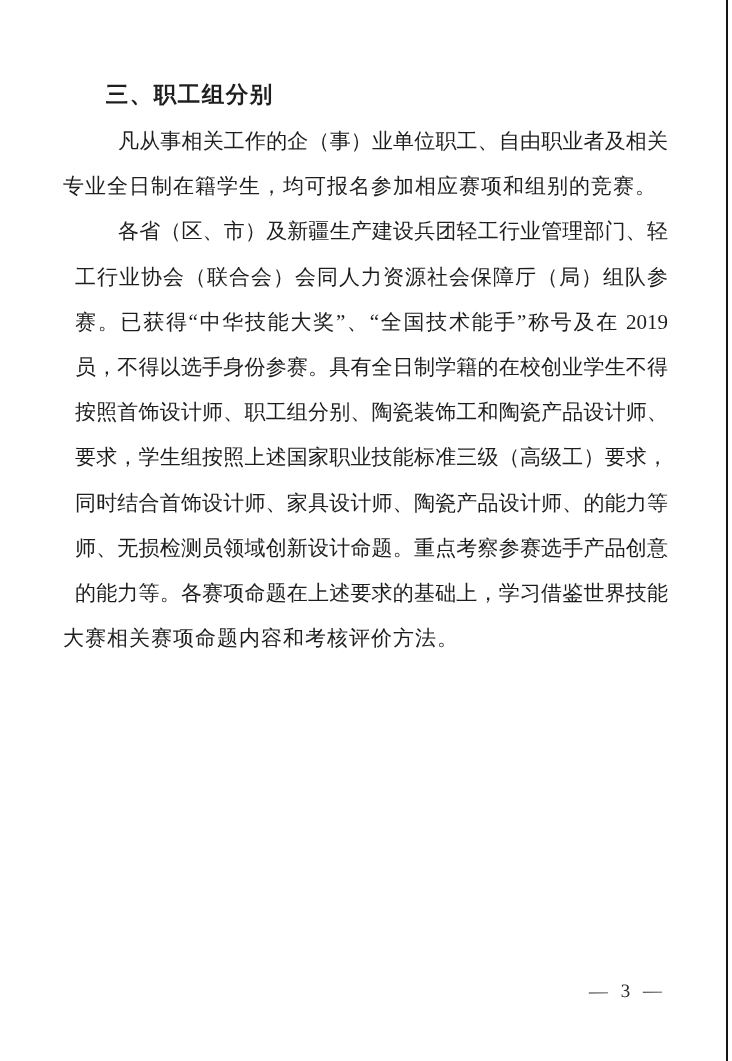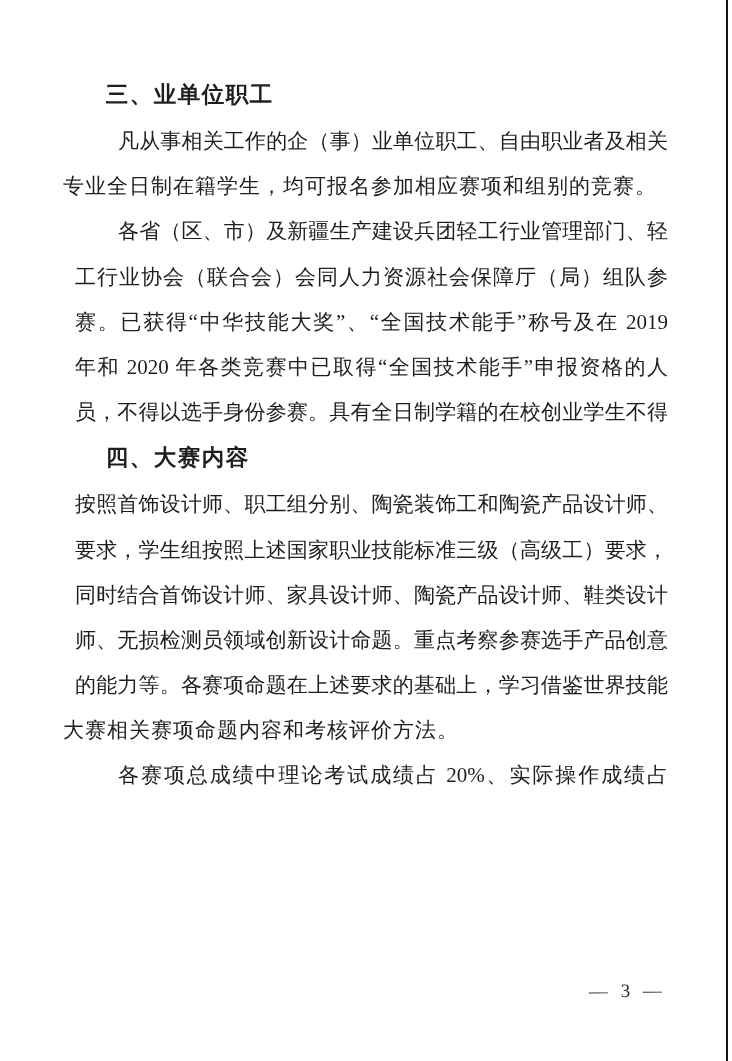--- a/index.html
+++ b/index.html
@@ -65,40 +65,35 @@
     width: 2px;
     height: 1061px;
     background: #141414;
   }
 </style>
 </head>
 <body>
 
 <div class="page">
   <div class="content" id="doc-content">
-      <div class="heading">三、业单位职工</div>
+      <div class="heading">三、职工组分别</div>
       <div>
         <div class="line j i">凡从事相关工作的企（事）业单位职工、自由职业者及相关</div>
         <div class="line">专业全日制在籍学生，均可报名参加相应赛项和组别的竞赛。</div>
       </div>
       <div>
         <div class="line j i">各省（区、市）及新疆生产建设兵团轻工行业管理部门、轻</div>
         <div class="line j">工行业协会（联合会）会同人力资源社会保障厅（局）组队参</div>
         <div class="line j">赛。已获得“中华技能大奖”、“全国技术能手”称号及在 2019</div>
-        <div class="line j">年和 2020 年各类竞赛中已取得“全国技术能手”申报资格的人</div>
         <div class="line j">员，不得以选手身份参赛。具有全日制学籍的在校创业学生不得</div>
       </div>
-      <div class="heading">四、大赛内容</div>
       <div>
         <div class="line j">按照首饰设计师、职工组分别、陶瓷装饰工和陶瓷产品设计师、</div>
         <div class="line j">要求，学生组按照上述国家职业技能标准三级（高级工）要求，</div>
-        <div class="line j">同时结合首饰设计师、家具设计师、陶瓷产品设计师、鞋类设计</div>
+        <div class="line j">同时结合首饰设计师、家具设计师、陶瓷产品设计师、的能力等</div>
         <div class="line j">师、无损检测员领域创新设计命题。重点考察参赛选手产品创意</div>
         <div class="line j">的能力等。各赛项命题在上述要求的基础上，学习借鉴世界技能</div>
         <div class="line">大赛相关赛项命题内容和考核评价方法。</div>
-      </div>
-      <div>
-        <div class="line j i">各赛项总成绩中理论考试成绩占 20%、实际操作成绩占</div>
       </div>
     </div>
   <div class="page-number">— 3 —</div>
   <div class="scan-edge-line"></div>
 </div>
 
 </body></html>

